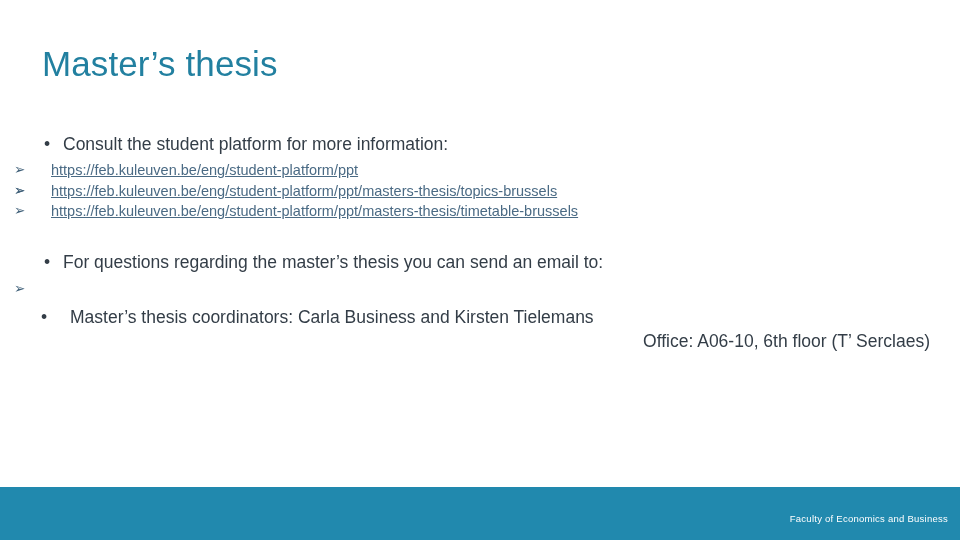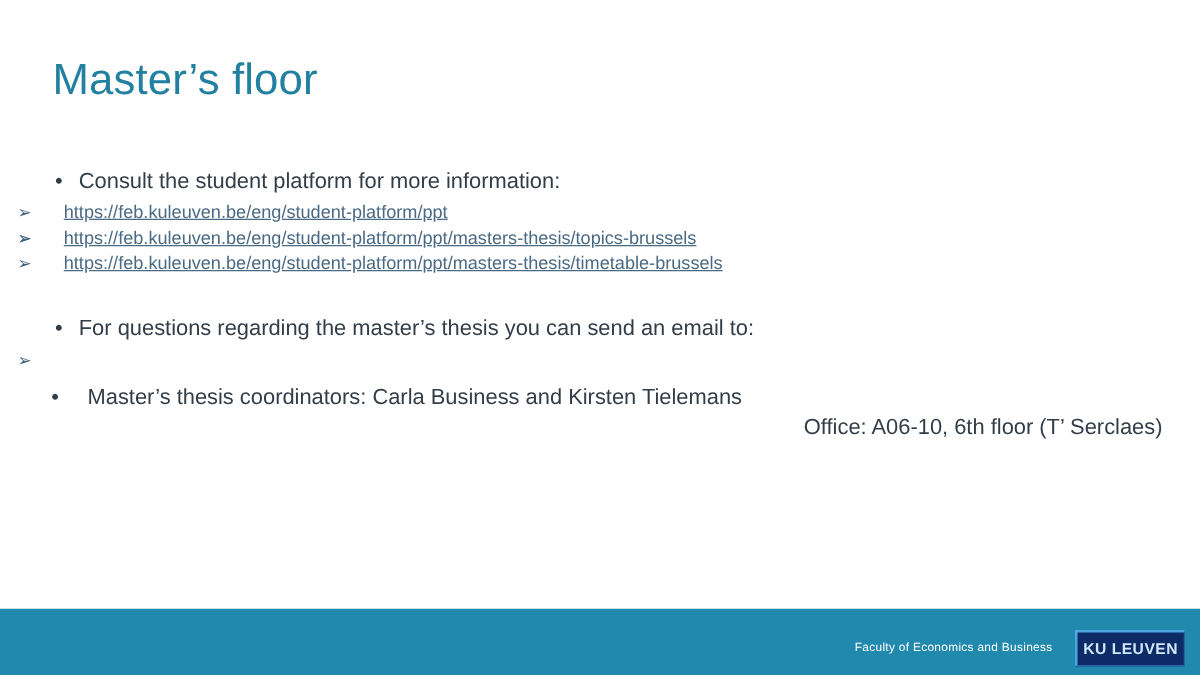--- a/index.html
+++ b/index.html
@@ -150,21 +150,21 @@
     font-weight: bold;
     letter-spacing: 0.4px;
     white-space: nowrap;
   }
 </style>
 </head>
 <body>
 
 <div class="slide">
 
-  <div class="slide-title">Master’s floor</div>
+  <div class="slide-title">Master’s thesis</div>
 
   <div class="body-area">
 
     <div class="lvl1">
       <span class="bullet-dot">•</span>
       <span class="lvl1-text">Consult the student platform for more information:</span>
     </div>
 
     <div class="lvl2-list">
       <div class="lvl2">
@@ -203,19 +203,16 @@
       <span class="bullet-dot">•</span>
       <span class="lvl1-text"> Master’s thesis coordinators: Carla Business and Kirsten Tielemans</span>
       <span class="lvl1-subline">Office: A06-10, 6th floor (T’ Serclaes)</span>
     </div>
 
   </div>
 
   <div class="footer-bar">
     <div class="footer-inner">
       <span class="footer-text">Faculty of Economics and Business</span>
-      <div class="ku-logo">
-        <span class="ku-logo-text">KU LEUVEN</span>
-      </div>
     </div>
   </div>
 
 </div>
 
 </body></html>

